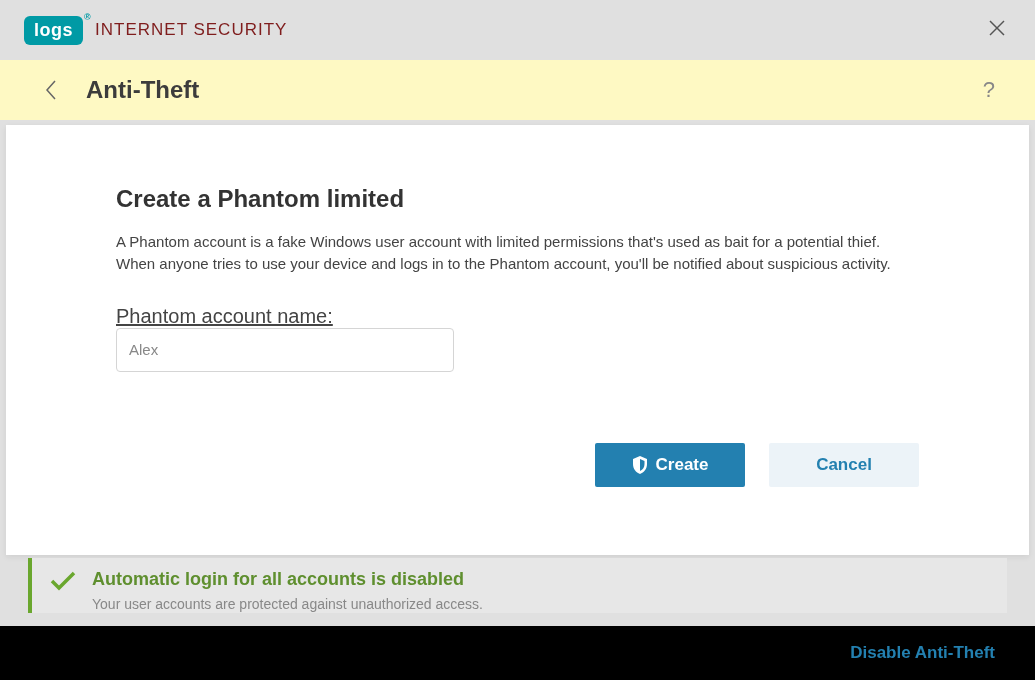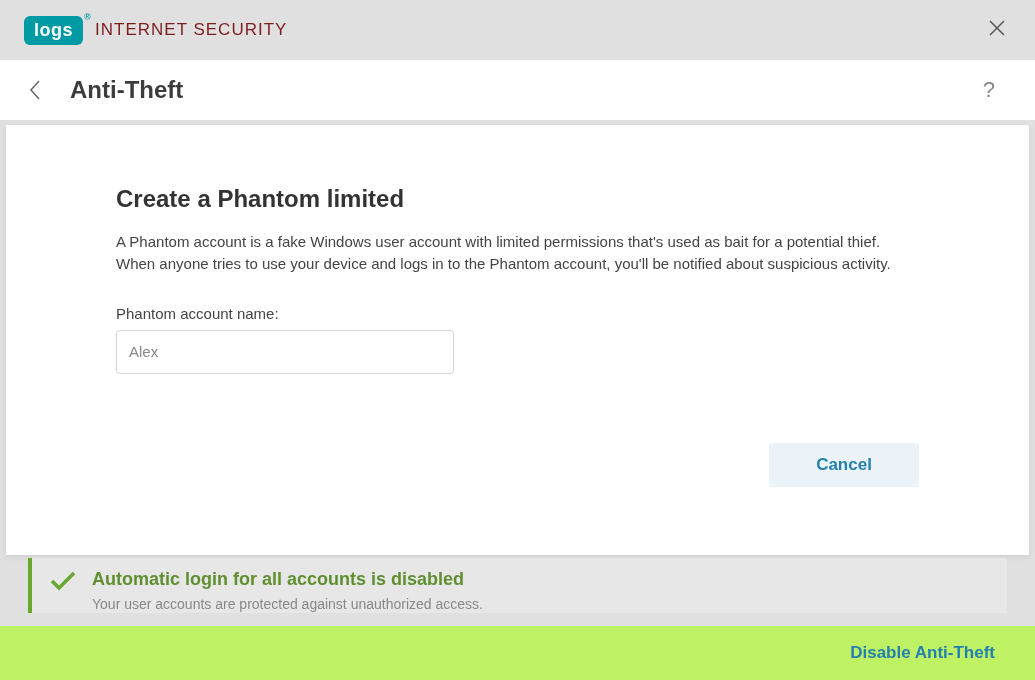--- a/index.html
+++ b/index.html
@@ -59,24 +59,24 @@
       width: 28px;
       height: 28px;
       display: flex;
       align-items: center;
       justify-content: center;
       cursor: pointer;
     }
     .close-btn svg { stroke: #555; }
     .sub-header {
       height: 60px;
-      background: #ffffff;
-      display: flex;
-      align-items: center;
-      padding: 0 40px 0 20px;
+      background: #fef9c3;
+      display: flex;
+      align-items: center;
+      padding: 0 40px 0 36px;
       position: relative;
     }
     .back-btn {
       width: 30px;
       height: 30px;
       display: flex;
       align-items: center;
       justify-content: center;
       cursor: pointer;
       margin-right: 20px;
@@ -110,23 +110,23 @@
       font-weight: 600;
       margin-bottom: 18px;
     }
     .modal-description {
       font-size: 15px;
       color: #444444;
       line-height: 1.45;
       margin-bottom: 30px;
     }
     .field-label {
-      font-size: 15px;
+      font-size: 20px;
       color: #444;
-      margin-bottom: 8px;
+      text-decoration: underline;
     }
     .text-input {
       width: 338px;
       height: 44px;
       border: 1px solid #d5d5d5;
       border-radius: 4px;
       padding: 0 12px;
       font-size: 15px;
       color: #888;
       outline: none;
@@ -190,21 +190,21 @@
     .footer {
       position: absolute;
       bottom: 0;
       left: 0;
       right: 0;
       height: 54px;
       display: flex;
       align-items: center;
       justify-content: flex-end;
       padding-right: 40px;
-      background: #bef264;
+      background: #000000;
     }
     .footer-link {
       color: #2380b0;
       font-size: 17px;
       font-weight: 600;
       cursor: pointer;
     }
   </style>
 </head>
 <body>
@@ -236,20 +236,26 @@
     <span>?</span>
   </div>
 </div>
 
 <div class="modal">
   <div class="modal-title">Create a Phantom limited</div>
   <div class="modal-description">A Phantom account is a fake Windows user account with limited permissions that's used as bait for a potential thief. When anyone tries to use your device and logs in to the Phantom account, you'll be notified about suspicious activity.</div>
   <div class="field-label">Phantom account name:</div>
   <input type="text" class="text-input" value="Alex" style="">
   <div class="button-row">
+    <div class="btn btn-primary">
+      <svg class="shield-icon" viewBox="0 0 16 18" fill="#ffffff">
+        <path d="M8 0 L15 3 V8 C15 13 12 16.5 8 18 C4 16.5 1 13 1 8 V3 Z M8 3 V15 C11 13.8 12.5 11 12.5 8 V5 L8 3 Z"></path>
+      </svg>
+      <span>Create</span>
+    </div>
     <div class="btn btn-secondary">
       <span>Cancel</span>
     </div>
   </div>
 </div>
 
 <div class="status-bar">
   <svg class="check-icon" width="26" height="20" viewBox="0 0 26 20" fill="none" stroke="#6aa72e" stroke-width="3.5">
     <polyline points="2,10 9,17 24,2"></polyline>
   </svg>

